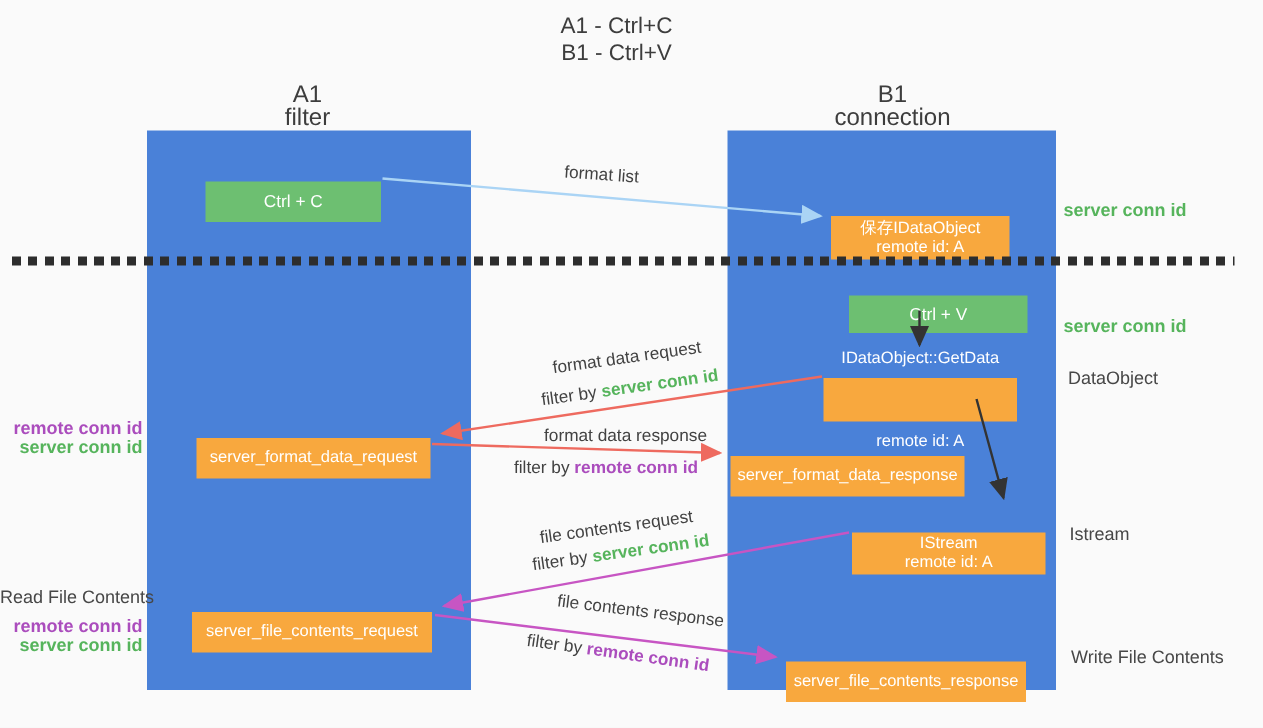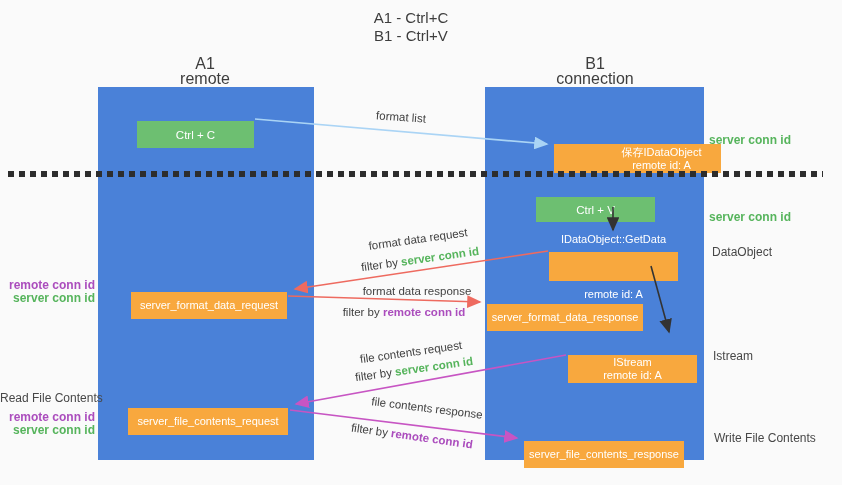--- a/index.html
+++ b/index.html
@@ -43,21 +43,21 @@
 
 <div id="canvas">
 
   <div class="title">
     <div>A1 - Ctrl+C</div>
     <div>B1 - Ctrl+V</div>
   </div>
 
   <div class="col-header left">
     <div>A1</div>
-    <div>remote</div>
+    <div>filter</div>
   </div>
   <div class="col-header right">
     <div>B1</div>
     <div>connection</div>
   </div>
 
   <div class="lane left"></div>
   <div class="lane right"></div>
 
   <div class="dotline"></div>
@@ -81,26 +81,26 @@
     <line x1="613" y1="207" x2="613" y2="230" stroke="#333333" stroke-width="1.6" marker-end="url(#m-black)"></line>
     <line x1="651" y1="266" x2="669" y2="332" stroke="#333333" stroke-width="1.6" marker-end="url(#m-black)"></line>
     <line x1="548" y1="251" x2="295" y2="289" stroke="#ee6a5f" stroke-width="1.6" marker-end="url(#m-red)"></line>
     <line x1="288" y1="296" x2="480" y2="302" stroke="#ee6a5f" stroke-width="1.6" marker-end="url(#m-red)"></line>
     <line x1="566" y1="355" x2="296" y2="404" stroke="#c755c3" stroke-width="1.6" marker-end="url(#m-magenta)"></line>
     <line x1="290" y1="410" x2="517" y2="438" stroke="#c755c3" stroke-width="1.6" marker-end="url(#m-magenta)"></line>
   </svg>
 
   <div class="node green" style="left:137px;top:106px;width:117px;height:27px;">Ctrl + C</div>
 
-  <div class="node orange" style="left:554px;top:129px;width:119px;height:29px;padding-left:48px;">
+  <div class="node orange" style="left:554px;top:129px;width:119px;height:29px;">
     <div>保存IDataObject</div>
     <div>remote id: A</div>
   </div>
 
-  <div class="node green" style="left:536px;top:182px;width:119px;height:25px;">Ctrl + V</div>
+  <div class="node green" style="left:566px;top:182px;width:119px;height:25px;">Ctrl + V</div>
 
   <div class="node orange" style="left:549px;top:237px;width:129px;height:29px;gap:42px;">
     <div>IDataObject::GetData</div>
     <div>remote id: A</div>
   </div>
 
   <div class="node orange" style="left:131px;top:277px;width:156px;height:27px;">server_format_data_request</div>
 
   <div class="node orange" style="left:487px;top:289px;width:156px;height:27px;">server_format_data_response</div>
 

